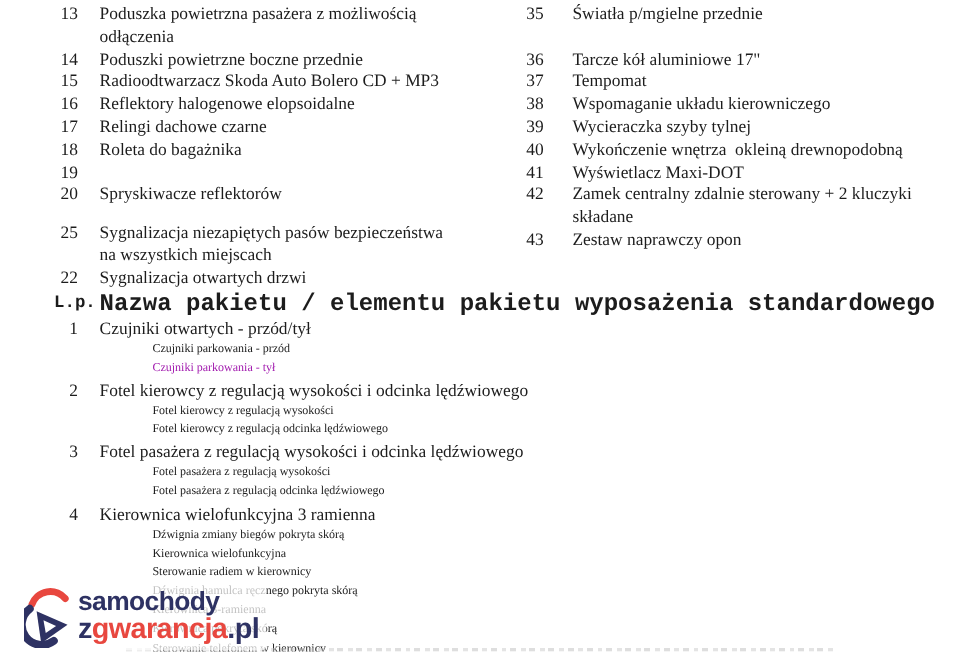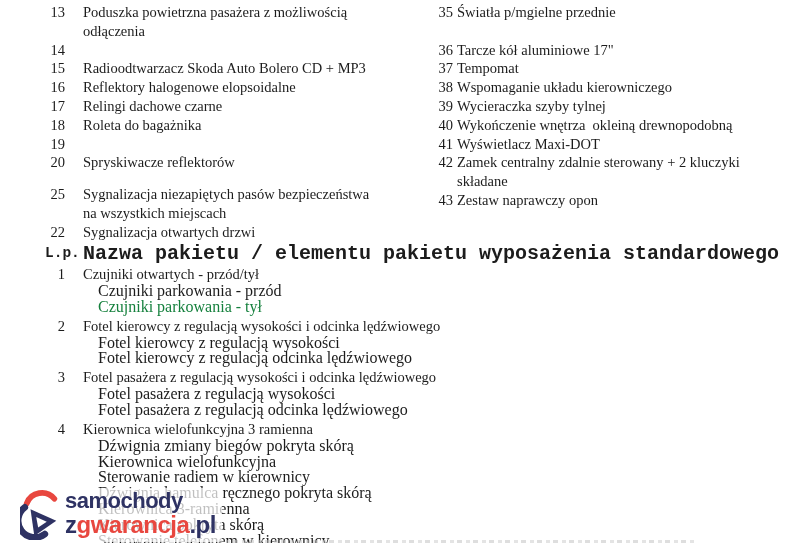--- a/index.html
+++ b/index.html
@@ -6,37 +6,37 @@
   body{width:807px;height:543px;background:#ffffff;font-family:"Liberation Serif",serif;}
   .page{position:relative;width:807px;height:543px;overflow:hidden;background:#ffffff;color:#1c1c1c;}
 
   
   .eq-col{position:absolute;top:3px;}
   .eq-col.left{left:45px;width:375px;}
   .eq-col.right{left:433px;width:370px;}
   .eq-item{display:flex;align-items:flex-start;}
   .eq-item .num{width:20px;text-align:right;font-size:14.5px;line-height:18.8px;flex:0 0 20px;}
   .eq-col.left .num{margin-right:18px;}
-  .eq-col.right .num{margin-right:4px;}
+  .eq-col.right .num{margin-right:24px;}
   .eq-item .lines{flex:1;}
   .line{font-size:14.5px;line-height:18.8px;white-space:pre-wrap;}
   .spacer{height:18.8px;}
   .gap-before{margin-top:13px;}
 
   
   .packages{position:absolute;left:45px;top:244px;width:740px;}
   .pk-header{display:flex;font-weight:bold;font-family:Liberation Mono, monospace;}
   .pk-header .lp{width:22px;text-align:right;font-size:14.5px;line-height:19px;flex:0 0 22px;margin-right:16px;}
   .pk-header .title{font-size:20px;line-height:19px;}
   .pk-item{margin-top:2px;}
   .pk-name-row{display:flex;}
   .pk-name-row .num{width:20px;text-align:right;font-size:14.5px;line-height:18px;flex:0 0 20px;margin-right:18px;}
   .pk-name{font-size:14.5px;line-height:18px;}
-  .pk-el{margin-left:53px;font-size:16px;line-height:15.8px;white-space:pre-wrap;}
-  .pk-el.muted{color:#15803d;}
+  .pk-el{margin-left:82px;font-size:10px;line-height:15.8px;white-space:pre-wrap;}
+  .pk-el.muted{color:#a21caf;}
 
   
   .clipped-line{position:absolute;left:105px;top:540px;width:590px;height:3px;
     background:repeating-linear-gradient(90deg,#bdbdbd 0 5px,transparent 5px 9px,#c9c9c9 9px 13px,transparent 13px 16px);
     opacity:.5;}
 
   
   .watermark{position:absolute;left:18px;top:488px;display:flex;align-items:flex-start;
     background:rgba(255,255,255,0.72);padding:2px 6px 2px 2px;border-radius:4px;justify-content:center;}
   .wm-icon{width:42px;height:50px;flex:0 0 42px;margin-right:3px;}
@@ -54,20 +54,23 @@
   <div class="eq-col left">
     <div class="eq-item">
       <span class="num">13</span>
       <span class="lines">
           <span class="line" style="display:block">Poduszka powietrzna pasażera z możliwością</span>
           <span class="line" style="display:block">odłączenia</span>
         </span>
     </div>
     <div class="eq-item">
       <span class="num">14</span>
+      <span class="lines">
+          <span class="line" style="display:block">Poduszki powietrzne boczne przednie</span>
+        </span>
     </div>
     <div class="eq-item">
       <span class="num">15</span>
       <span class="lines">
           <span class="line" style="display:block">Radioodtwarzacz Skoda Auto Bolero CD + MP3</span>
         </span>
     </div>
     <div class="eq-item">
       <span class="num">16</span>
       <span class="lines">

